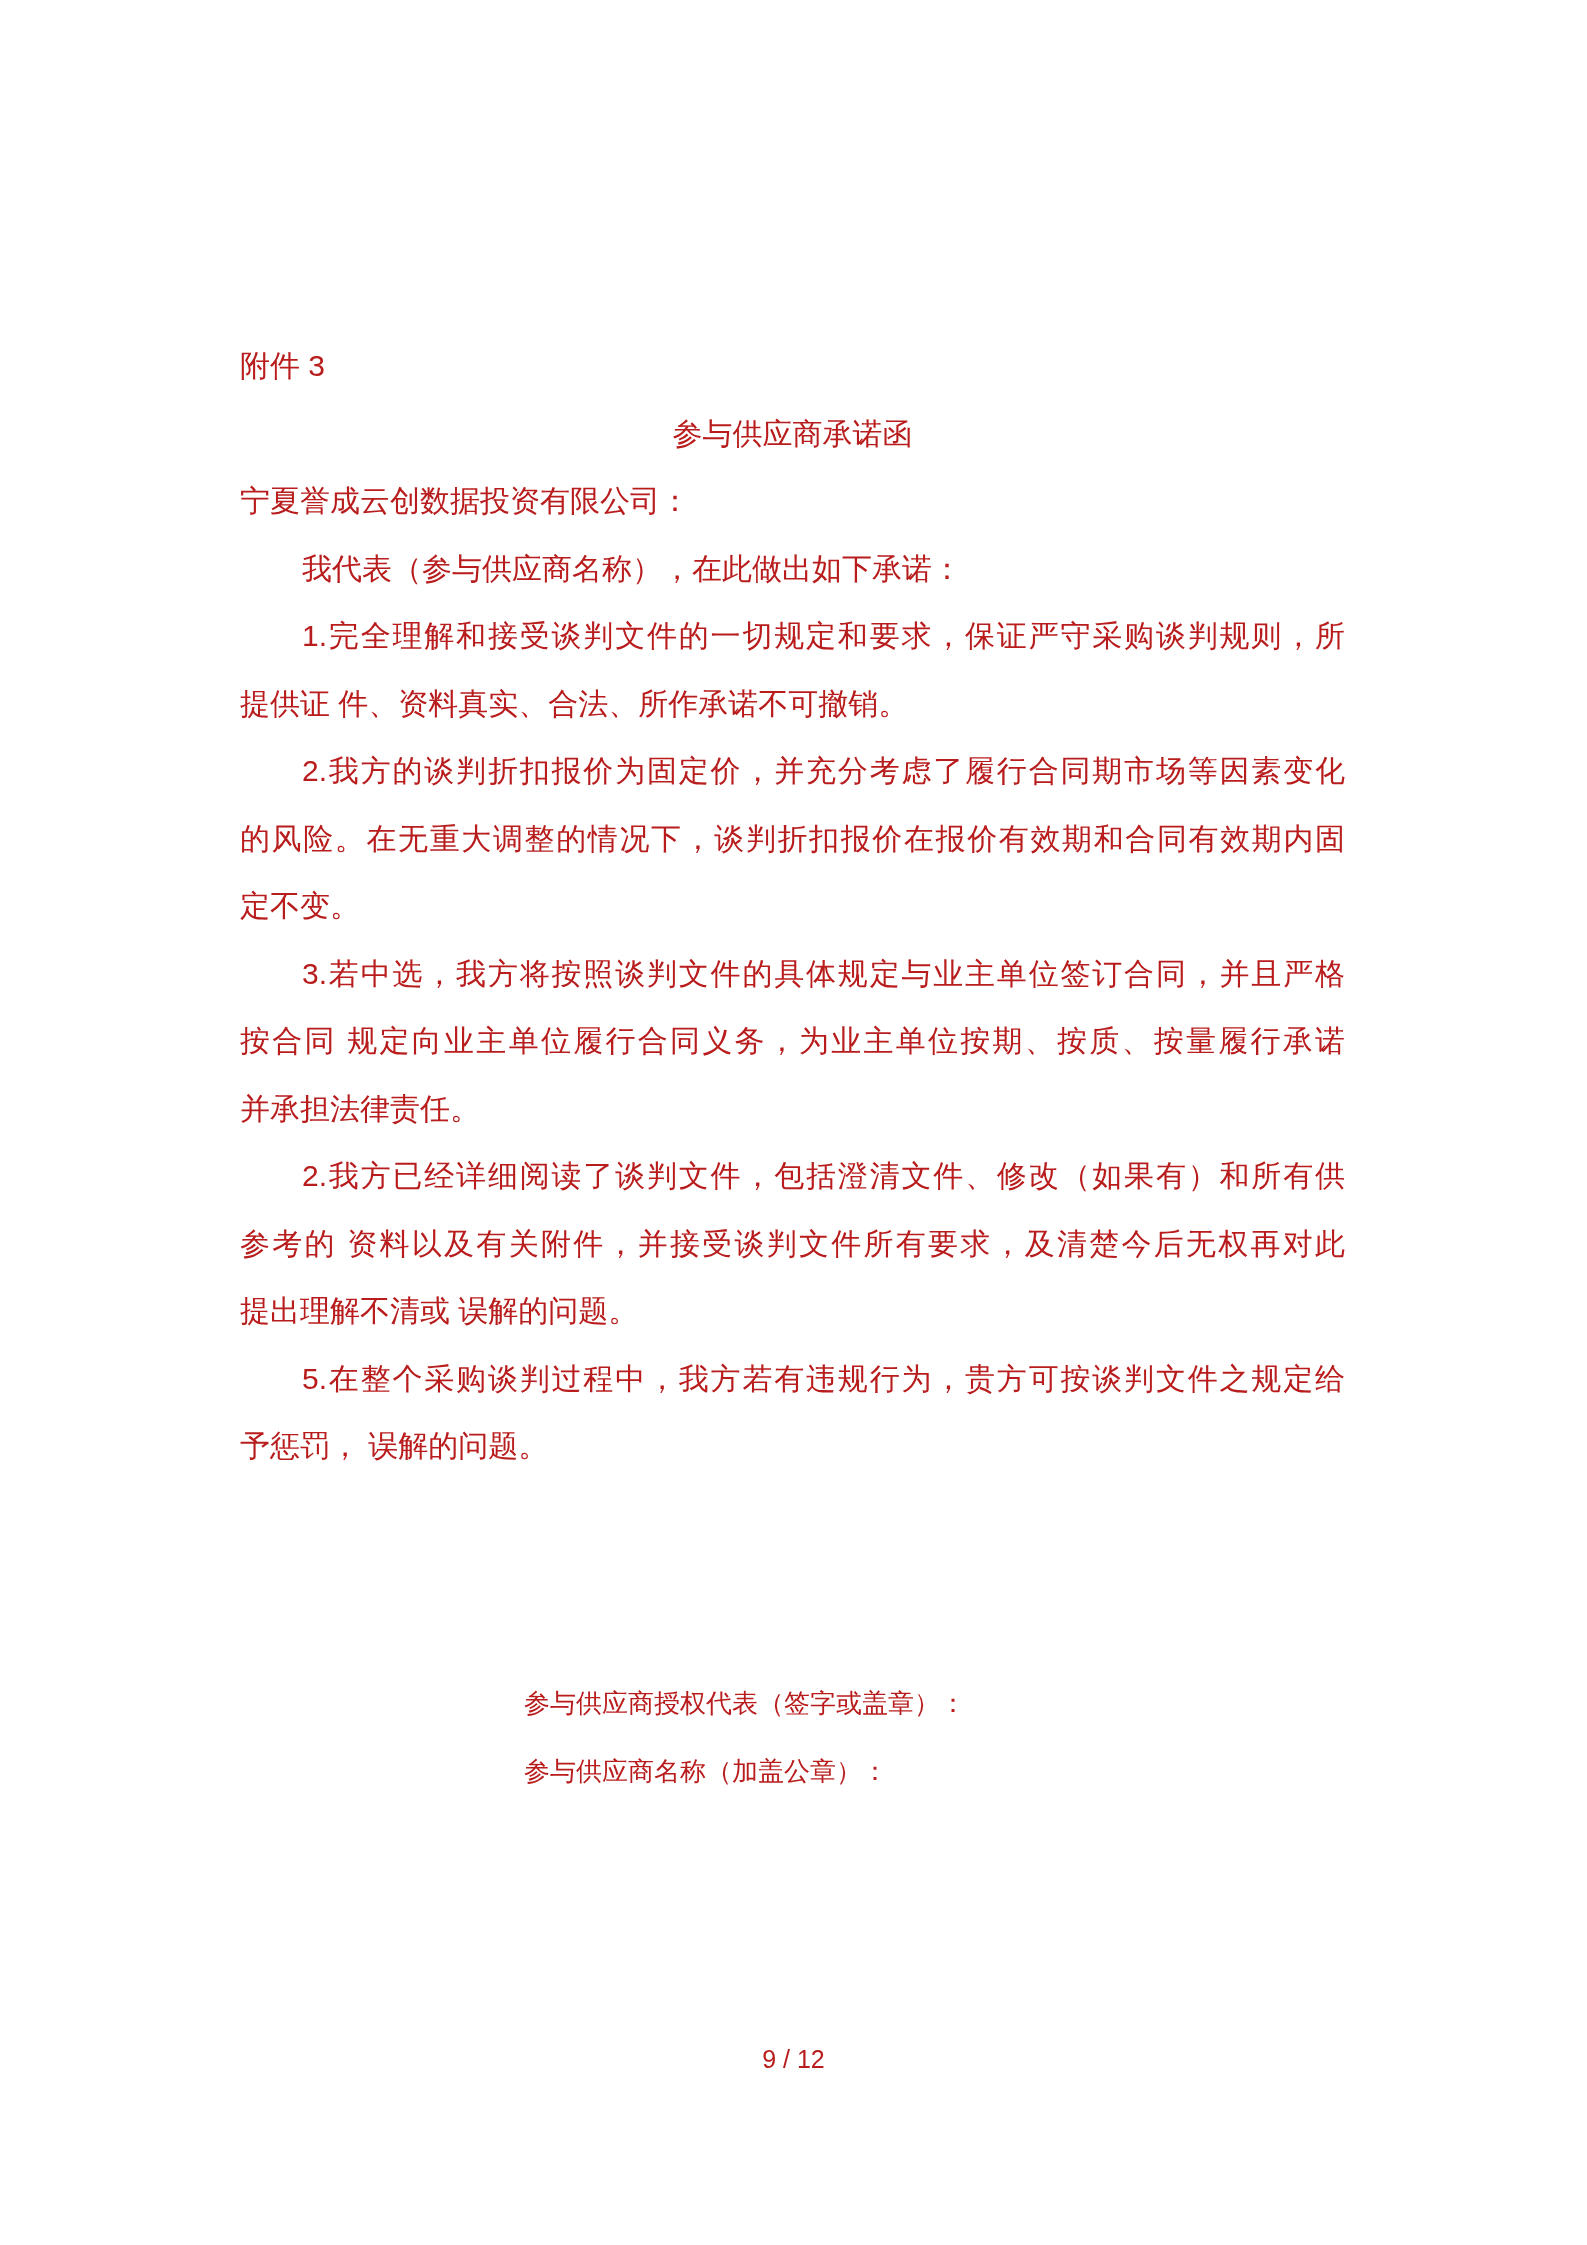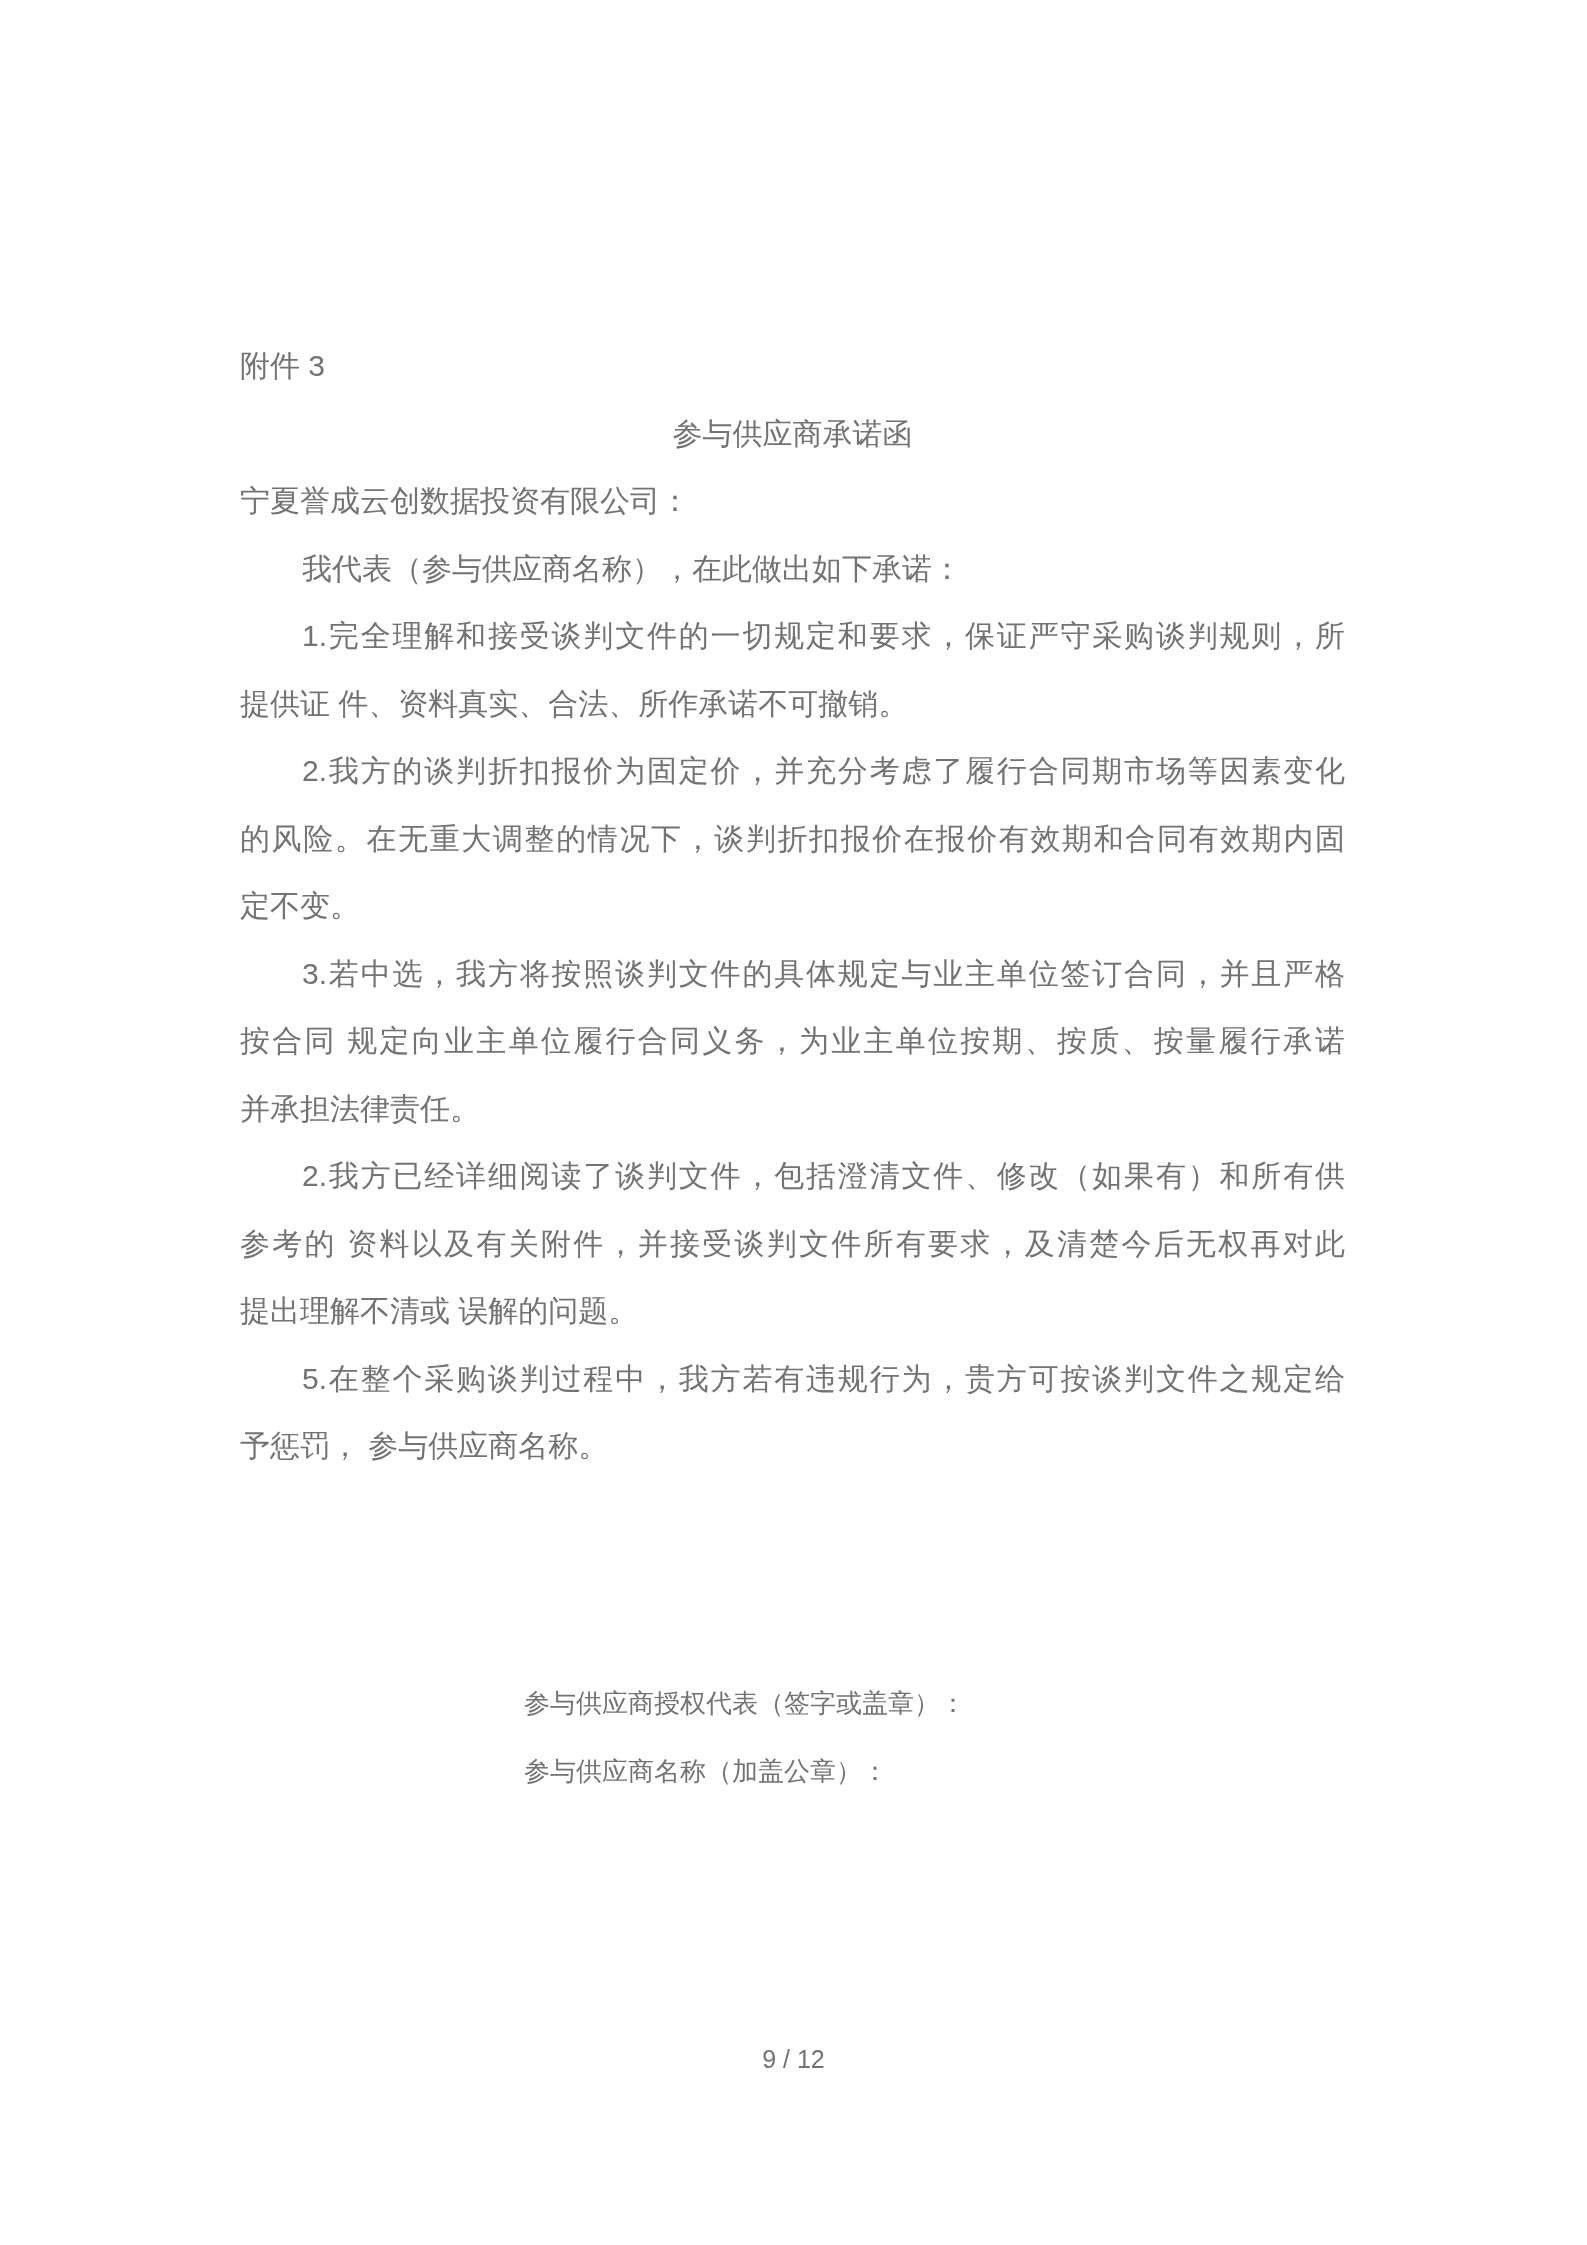--- a/index.html
+++ b/index.html
@@ -5,21 +5,21 @@
   html, body {
     margin: 0;
     padding: 0;
     background: #ffffff;
   }
   .page {
     position: relative;
     width: 1587px;
     height: 2245px;
     background: #ffffff;
-    color: #737373;
+    color: #b91c1c;
     font-family: "Liberation Sans", sans-serif;
     overflow: hidden;
   }
   .doc-text {
     position: absolute;
     left: 240px;
     top: 332px;
     width: 1105px;
     font-size: 30px;
     line-height: 67.5px;
@@ -81,21 +81,21 @@
 
     <div class="line indent justify">3.若中选，我方将按照谈判文件的具体规定与业主单位签订合同，并且严格</div>
     <div class="line justify">按合同 规定向业主单位履行合同义务，为业主单位按期、按质、按量履行承诺</div>
     <div class="line">并承担法律责任。</div>
 
     <div class="line indent justify">2.我方已经详细阅读了谈判文件，包括澄清文件、修改（如果有）和所有供</div>
     <div class="line justify">参考的 资料以及有关附件，并接受谈判文件所有要求，及清楚今后无权再对此</div>
     <div class="line">提出理解不清或 误解的问题。</div>
 
     <div class="line indent justify">5.在整个采购谈判过程中，我方若有违规行为，贵方可按谈判文件之规定给</div>
-    <div class="line">予惩罚， 参与供应商名称。</div>
+    <div class="line">予惩罚， 误解的问题。</div>
 
   </div>
 
   <div class="signature">
     <div class="line">参与供应商授权代表（签字或盖章）：</div>
     <div class="line">参与供应商名称（加盖公章）：</div>
   </div>
 
   <div class="footer">
     <span>9 / 12</span>

